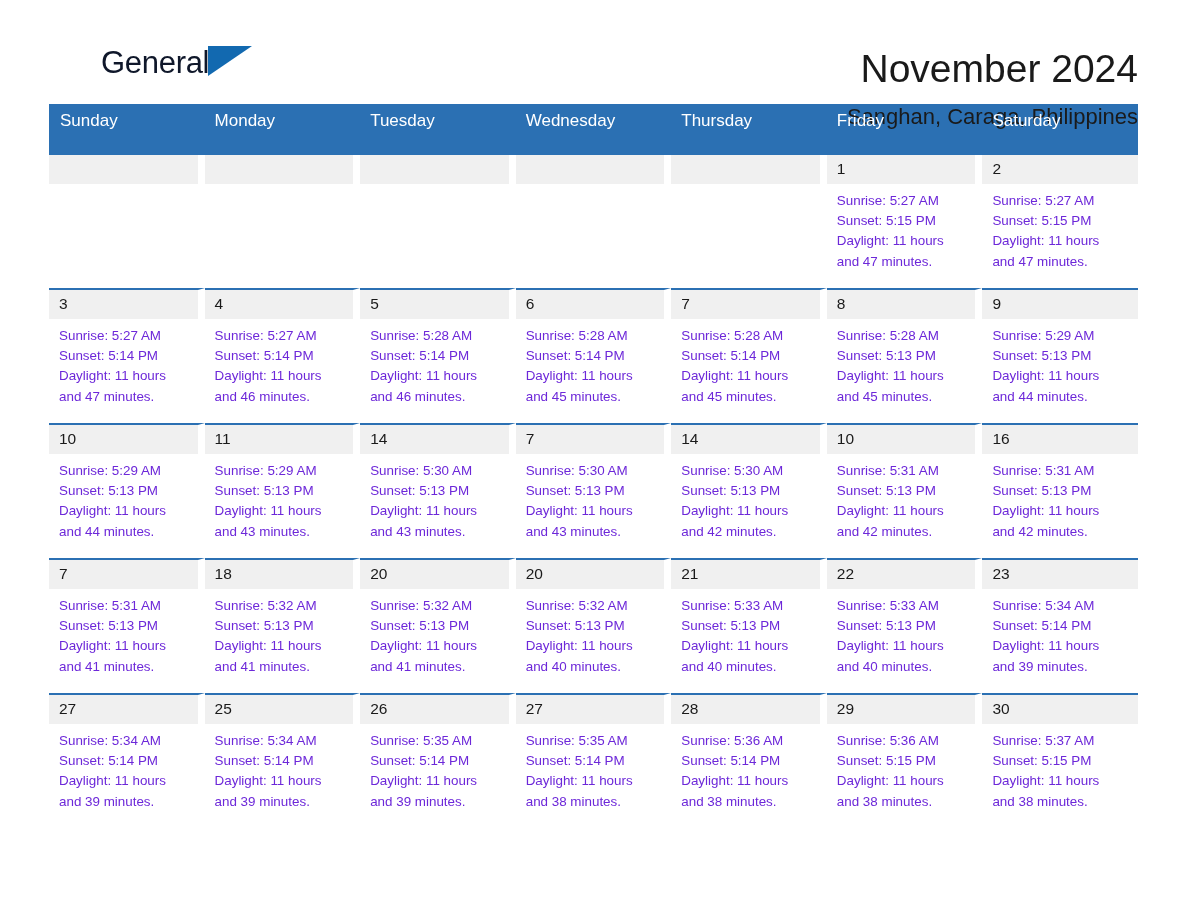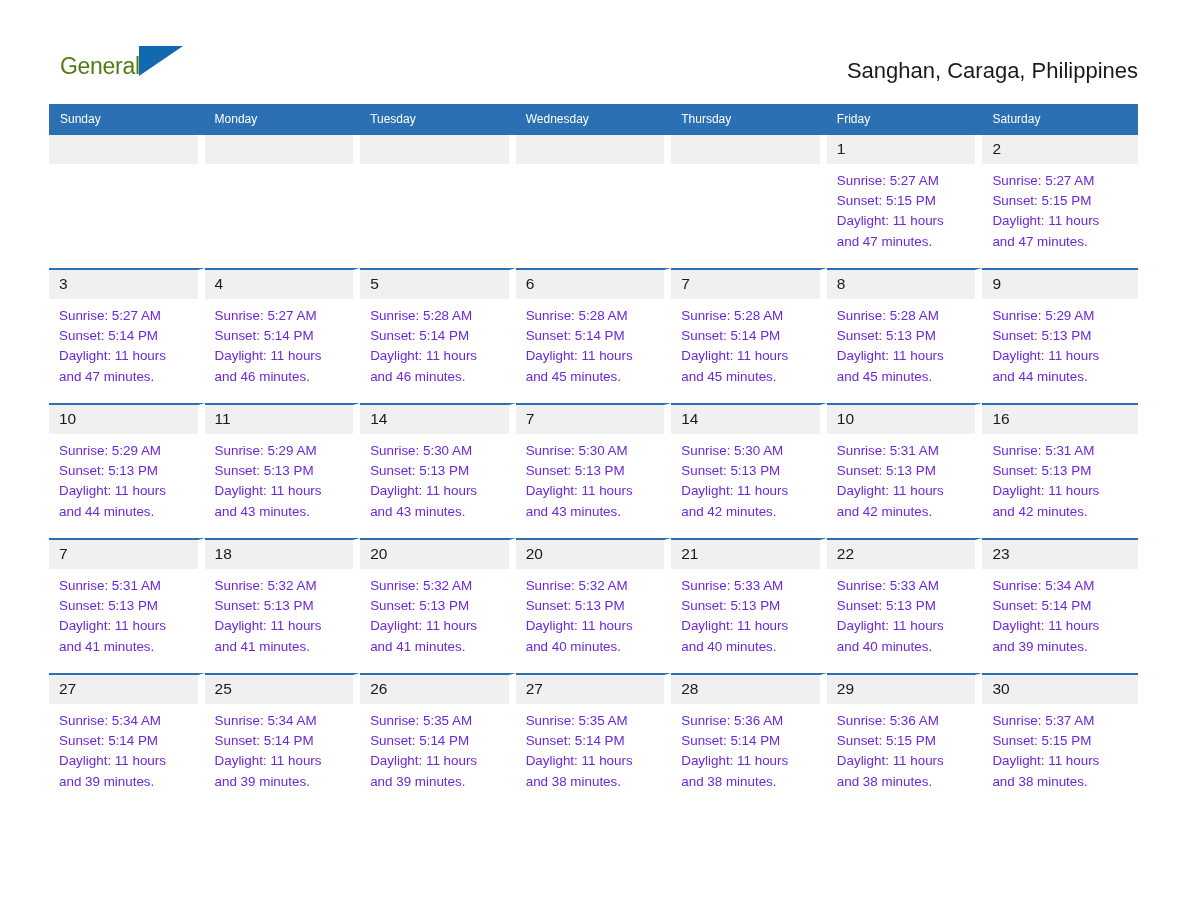--- a/index.html
+++ b/index.html
@@ -36,24 +36,25 @@
     position: relative;
     line-height: 1;
     user-select: none;
     padding-left: 11px;
   }
   .brand-row1 {
     display: flex;
     align-items: flex-end;
   }
   .brand-general {
-    font-size: 23px;
-    color: #4d7c0f;
+    font-size: 31px;
+    color: #0f172a;
     letter-spacing: -0.3px;
     font-weight: 400;
+    margin-left: 41px;
   }
   .brand-tri {
     width: 0;
     height: 0;
     border-left: 44px solid #1269b0;
     border-bottom: 30px solid transparent;
     margin-left: -1px;
     margin-bottom: 2px;
   }
   .brand-row2 {
@@ -91,24 +92,24 @@
   
   .calendar {
     width: 1089px;
     border-collapse: separate;
     border-spacing: 0;
     table-layout: fixed;
   }
   .dow-row th {
     background: #2b70b3;
     color: #ffffff;
-    font-size: 12px;
+    font-size: 17px;
     font-weight: 400;
     text-align: left;
-    padding: 7px 0 8px 10px;
+    padding: 7px 0 24px 10px;
     height: 16px;
     vertical-align: middle;
     border: 0;
   }
   .dow-row th:first-child { padding-left: 11px; }
 
   .week-row td {
     vertical-align: top;
     padding: 0;
     border-top: 2px solid #2b70b3;
@@ -147,20 +148,21 @@
   <div class="top">
 
     <div class="brand">
       <div class="brand-row1">
         <span class="brand-general">General</span>
         <span class="brand-tri"></span>
       </div>
     </div>
 
     <div class="titles">
+      <div class="month-title">November 2024</div>
       <div class="location">Sanghan, Caraga, Philippines</div>
     </div>
 
   </div>
 
   <table class="calendar">
     <thead>
       <tr class="dow-row">
         <th>Sunday</th>
         <th>Monday</th>

